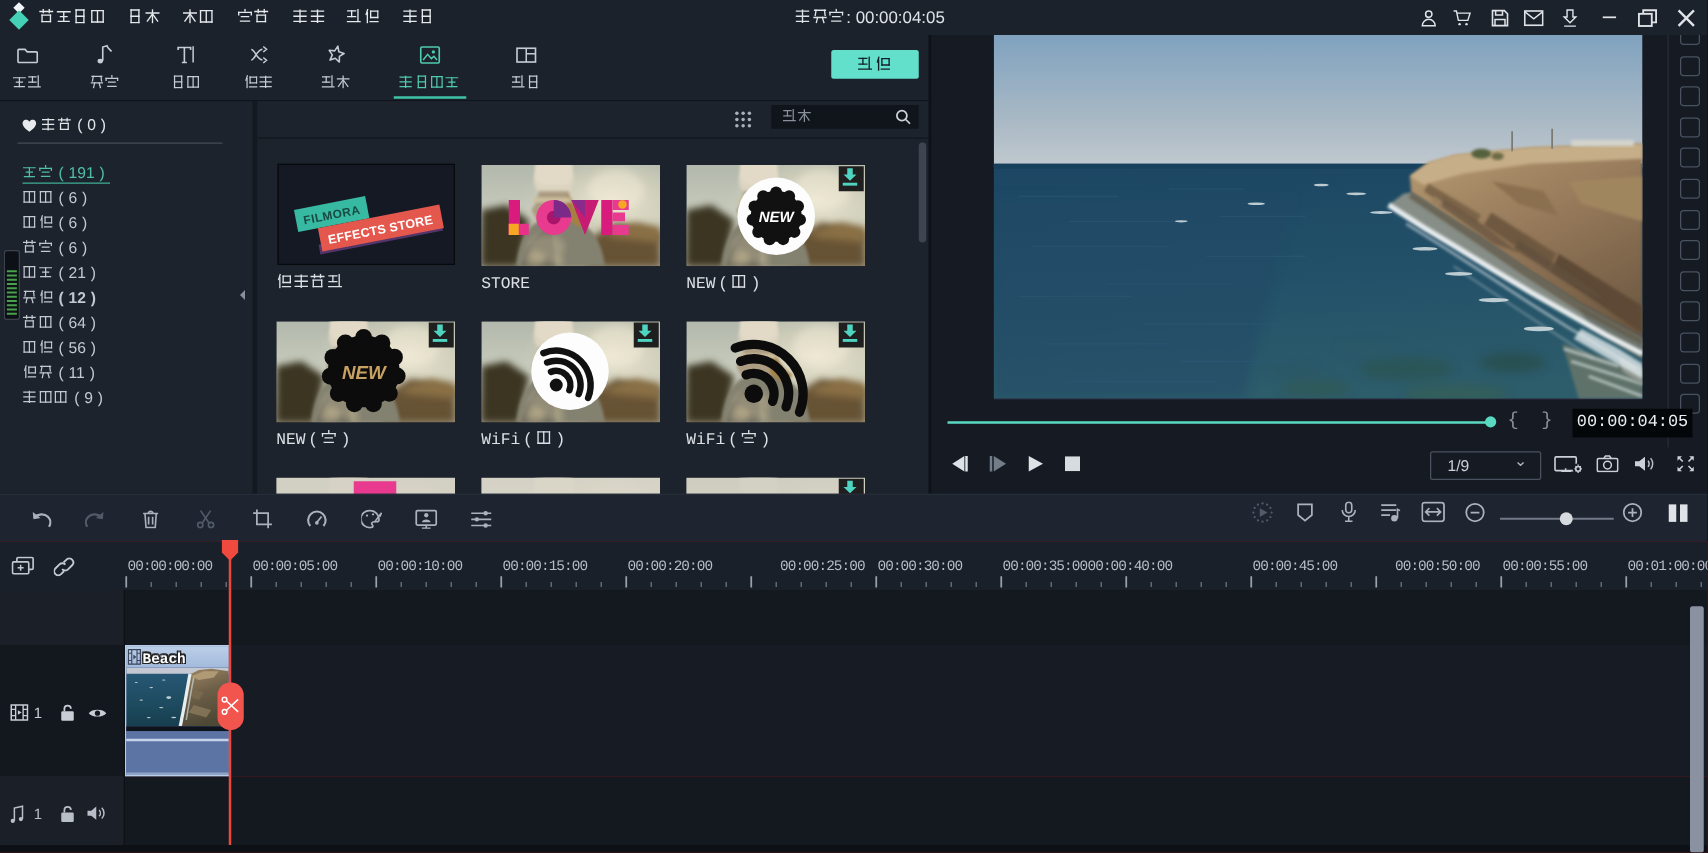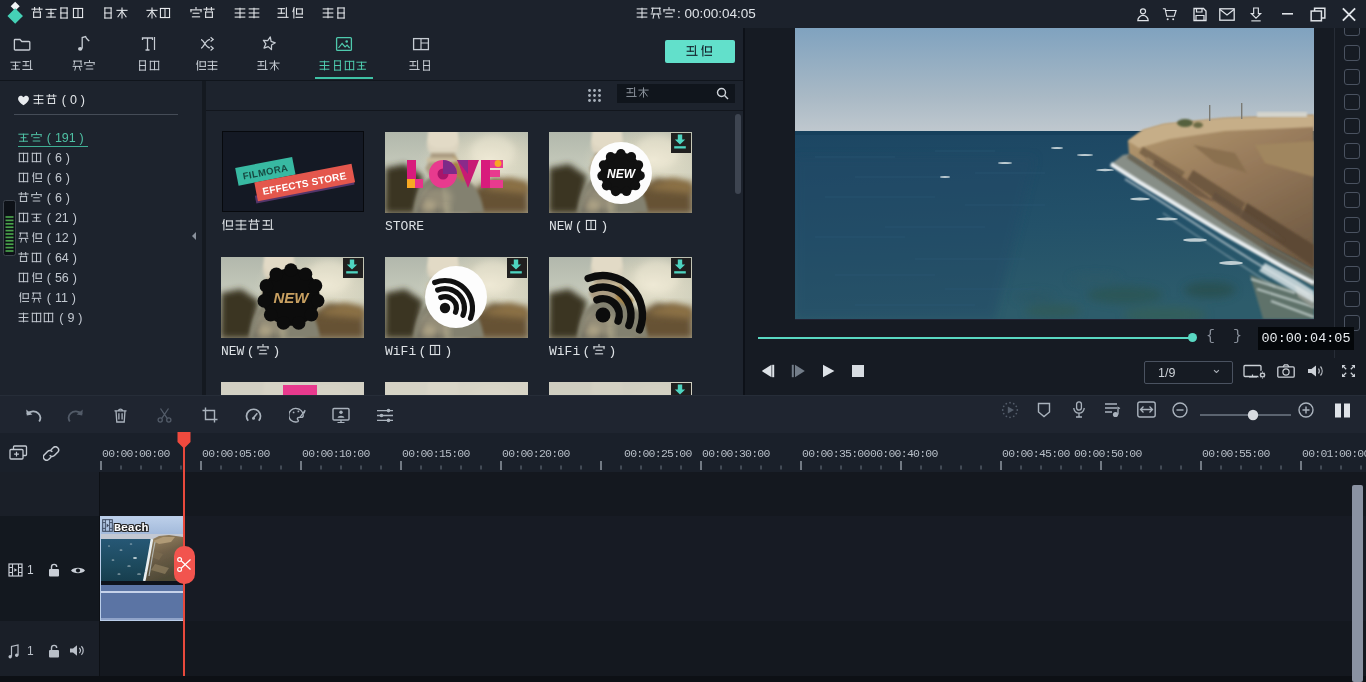--- a/index.html
+++ b/index.html
@@ -570,21 +570,21 @@
                 <line x1="50" y1="12" x2="50" y2="88"></line>
               </g>
             </svg><svg style="display:inline-block;vertical-align:-0.10em;margin-right:0.12em" width="11" height="11" viewBox="0 0 100 100">
               <g stroke="rgb(195, 201, 209)" stroke-width="9" stroke-linecap="square" fill="none">
                 <line x1="8" y1="20" x2="92" y2="20"></line>
                 <line x1="50" y1="20" x2="50" y2="84"></line>
                 <line x1="14" y1="84" x2="86" y2="84"></line>
                 <line x1="28" y1="52" x2="72" y2="52"></line>
               </g>
             </svg><span style="display:inline-block;width:0.95em;text-align:center">(</span>21<span style="display:inline-block;width:0.95em;text-align:center">)</span></span></div>
-        <div class="cat" style="top: 150px;"><span class="zh"><svg style="display:inline-block;vertical-align:-0.10em;margin-right:0.12em" width="11" height="11" viewBox="0 0 100 100">
+        <div class="cat" style="top: 150px; font-weight: bold;"><span class="zh"><svg style="display:inline-block;vertical-align:-0.10em;margin-right:0.12em" width="11" height="11" viewBox="0 0 100 100">
               <g stroke="rgb(195, 201, 209)" stroke-width="9" stroke-linecap="square" fill="none">
                 <line x1="14" y1="10" x2="86" y2="10"></line>
                 <line x1="24" y1="10" x2="18" y2="44"></line>
                 <line x1="80" y1="10" x2="84" y2="44"></line>
                 <line x1="10" y1="58" x2="90" y2="58"></line>
                 <line x1="34" y1="58" x2="26" y2="92"></line>
                 <line x1="66" y1="58" x2="76" y2="92"></line>
               </g>
             </svg><svg style="display:inline-block;vertical-align:-0.10em;margin-right:0.12em" width="11" height="11" viewBox="0 0 100 100">
               <g stroke="rgb(195, 201, 209)" stroke-width="9" stroke-linecap="square" fill="none">
@@ -1311,21 +1311,21 @@
         <div class="rlab" style="left:102px">00:00:00:00</div>
         <div class="rlab" style="left:202px">00:00:05:00</div>
         <div class="rlab" style="left:302px">00:00:10:00</div>
         <div class="rlab" style="left:402px">00:00:15:00</div>
         <div class="rlab" style="left:502px">00:00:20:00</div>
         <div class="rlab" style="left:624px">00:00:25:00</div>
         <div class="rlab" style="left:702px">00:00:30:00</div>
         <div class="rlab" style="left:802px">00:00:35:00</div>
         <div class="rlab" style="left:870px">00:00:40:00</div>
         <div class="rlab" style="left:1002px">00:00:45:00</div>
-        <div class="rlab" style="left:1074px">00:00:50:00</div>
+        <div class="rlab" style="left:1116px">00:00:50:00</div>
         <div class="rlab" style="left:1202px">00:00:55:00</div>
         <div class="rlab" style="left:1302px">00:01:00:00</div>
       </div>
     <div id="trackarea">
       <div class="trow" style="top:0;height:44px;background:#14181f"></div>
       <div class="trow" style="top:44px;height:105px;background:#171b24"></div>
       <div class="trow" style="top:149px;height:55px;background:#14181f"></div>
       <div class="trow" style="top:204px;height:6px;background:#0d1015"></div>
       <div id="hdrcol">
           <div style="position: absolute; left: 0px; top: 0px; width: 100px; height: 44px; background: rgb(26, 31, 40); border-right: 1px solid rgb(13, 16, 21);"></div>

